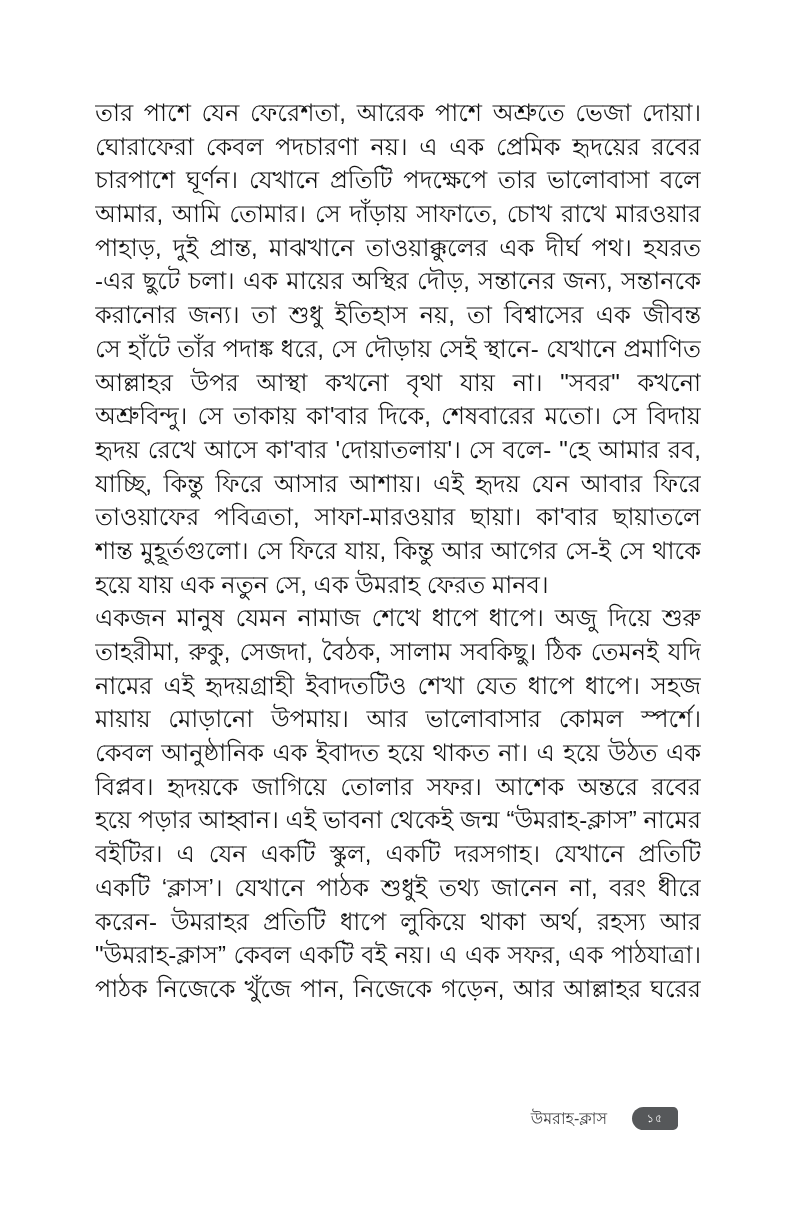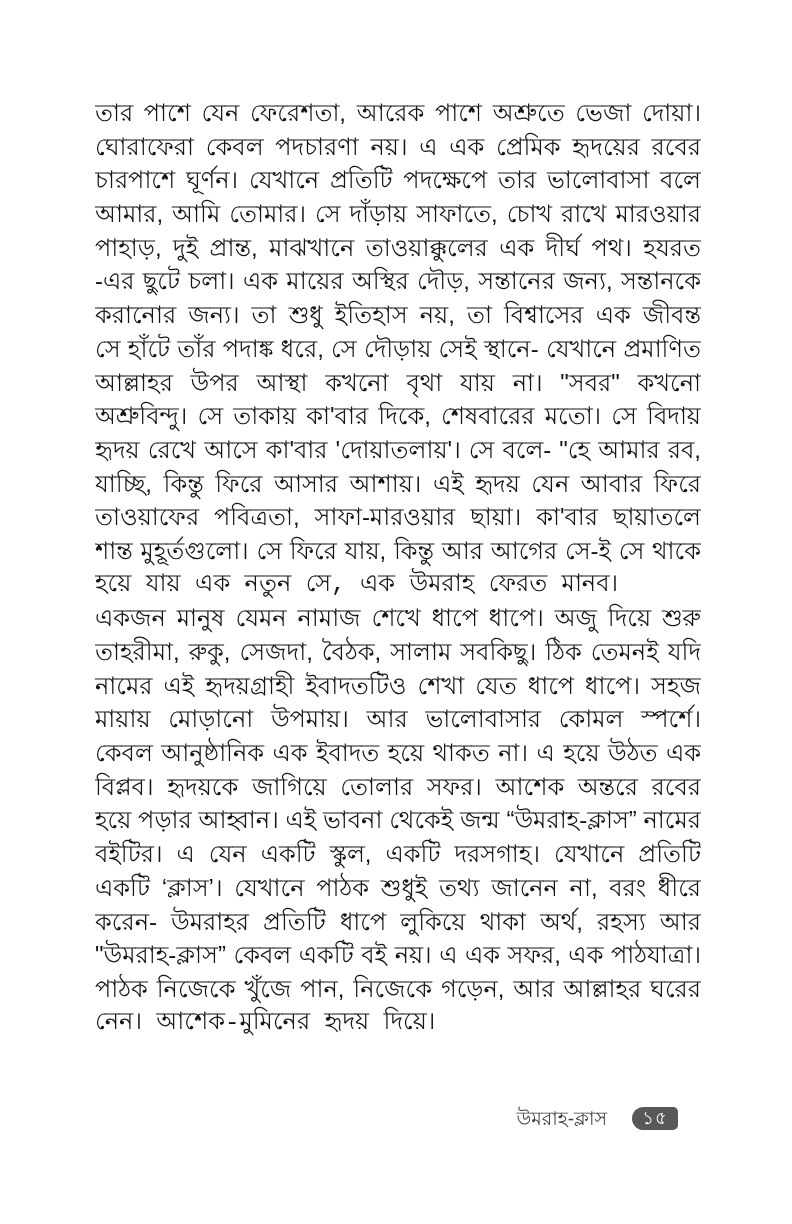--- a/index.html
+++ b/index.html
@@ -31,53 +31,52 @@
   }
   .line {
     height: 33.7px;
     line-height: 33.7px;
     text-align: justify;
     text-align-last: justify;
     overflow: hidden;
   }
   .line.para-end {
     text-align-last: left;
-    font-family: Liberation Mono, monospace;
   }
   .footer {
     position: absolute;
     left: 0;
     top: 1100px;
     width: 792px;
     height: 40px;
   }
   .footer-title {
     position: absolute;
     top: 8px;
     right: 185px;
-    font-size: 19px;
+    font-size: 16px;
     line-height: 22px;
     color: #3e3e40;
     white-space: nowrap;
   }
   .page-badge {
     position: absolute;
     top: 7px;
     left: 632px;
     width: 46px;
     height: 23px;
     background: #56585a;
     border-radius: 12px 5px 5px 12px;
     display: flex;
     align-items: center;
     justify-content: center;
   }
   .page-badge span {
     color: #ffffff;
-    font-size: 18px;
+    font-size: 11px;
     line-height: 15px;
     letter-spacing: 1px;
   }
 </style>
 </head>
 <body>
 
 <div class="page" style="background: rgb(255, 255, 255);">
 
   <div class="text-block" id="body-text" style="color: rgb(21, 21, 21);">
@@ -101,21 +100,20 @@
       <div class="line">নামের এই হৃদয়গ্রাহী ইবাদতটিও শেখা যেত ধাপে ধাপে। সহজ ভাষায়,</div>
       <div class="line">মায়ায় মোড়ানো উপমায়। আর ভালোবাসার কোমল স্পর্শে। তাহলে উমরাহ</div>
       <div class="line">কেবল আনুষ্ঠানিক এক ইবাদত হয়ে থাকত না। এ হয়ে উঠত এক আত্মিক</div>
       <div class="line">বিপ্লব। হৃদয়কে জাগিয়ে তোলার সফর। আশেক অন্তরে রবের দরবারে নত</div>
       <div class="line">হয়ে পড়ার আহ্বান। এই ভাবনা থেকেই জন্ম “উমরাহ-ক্লাস” নামের এই</div>
       <div class="line">বইটির। এ যেন একটি স্কুল, একটি দরসগাহ। যেখানে প্রতিটি অধ্যায় এক</div>
       <div class="line">একটি ‘ক্লাস’। যেখানে পাঠক শুধুই তথ্য জানেন না, বরং ধীরে ধীরে অনুভব</div>
       <div class="line">করেন- উমরাহর প্রতিটি ধাপে লুকিয়ে থাকা অর্থ, রহস্য আর রহমত।</div>
       <div class="line">"উমরাহ-ক্লাস” কেবল একটি বই নয়। এ এক সফর, এক পাঠযাত্রা। যেখানে</div>
       <div class="line">পাঠক নিজেকে খুঁজে পান, নিজেকে গড়েন, আর আল্লাহর ঘরের পথ চিনে</div>
-      <div class="line para-end">নেন। আশেক-মুমিনের হৃদয় দিয়ে।</div>
     </div>
 
   <div class="footer">
     <div class="footer-title">উমরাহ-ক্লাস</div>
     <div class="page-badge" style="background: rgb(86, 88, 90);">
       <span style="color: rgb(255, 255, 255);">১৫</span>
     </div>
   </div>
 
 </div>

